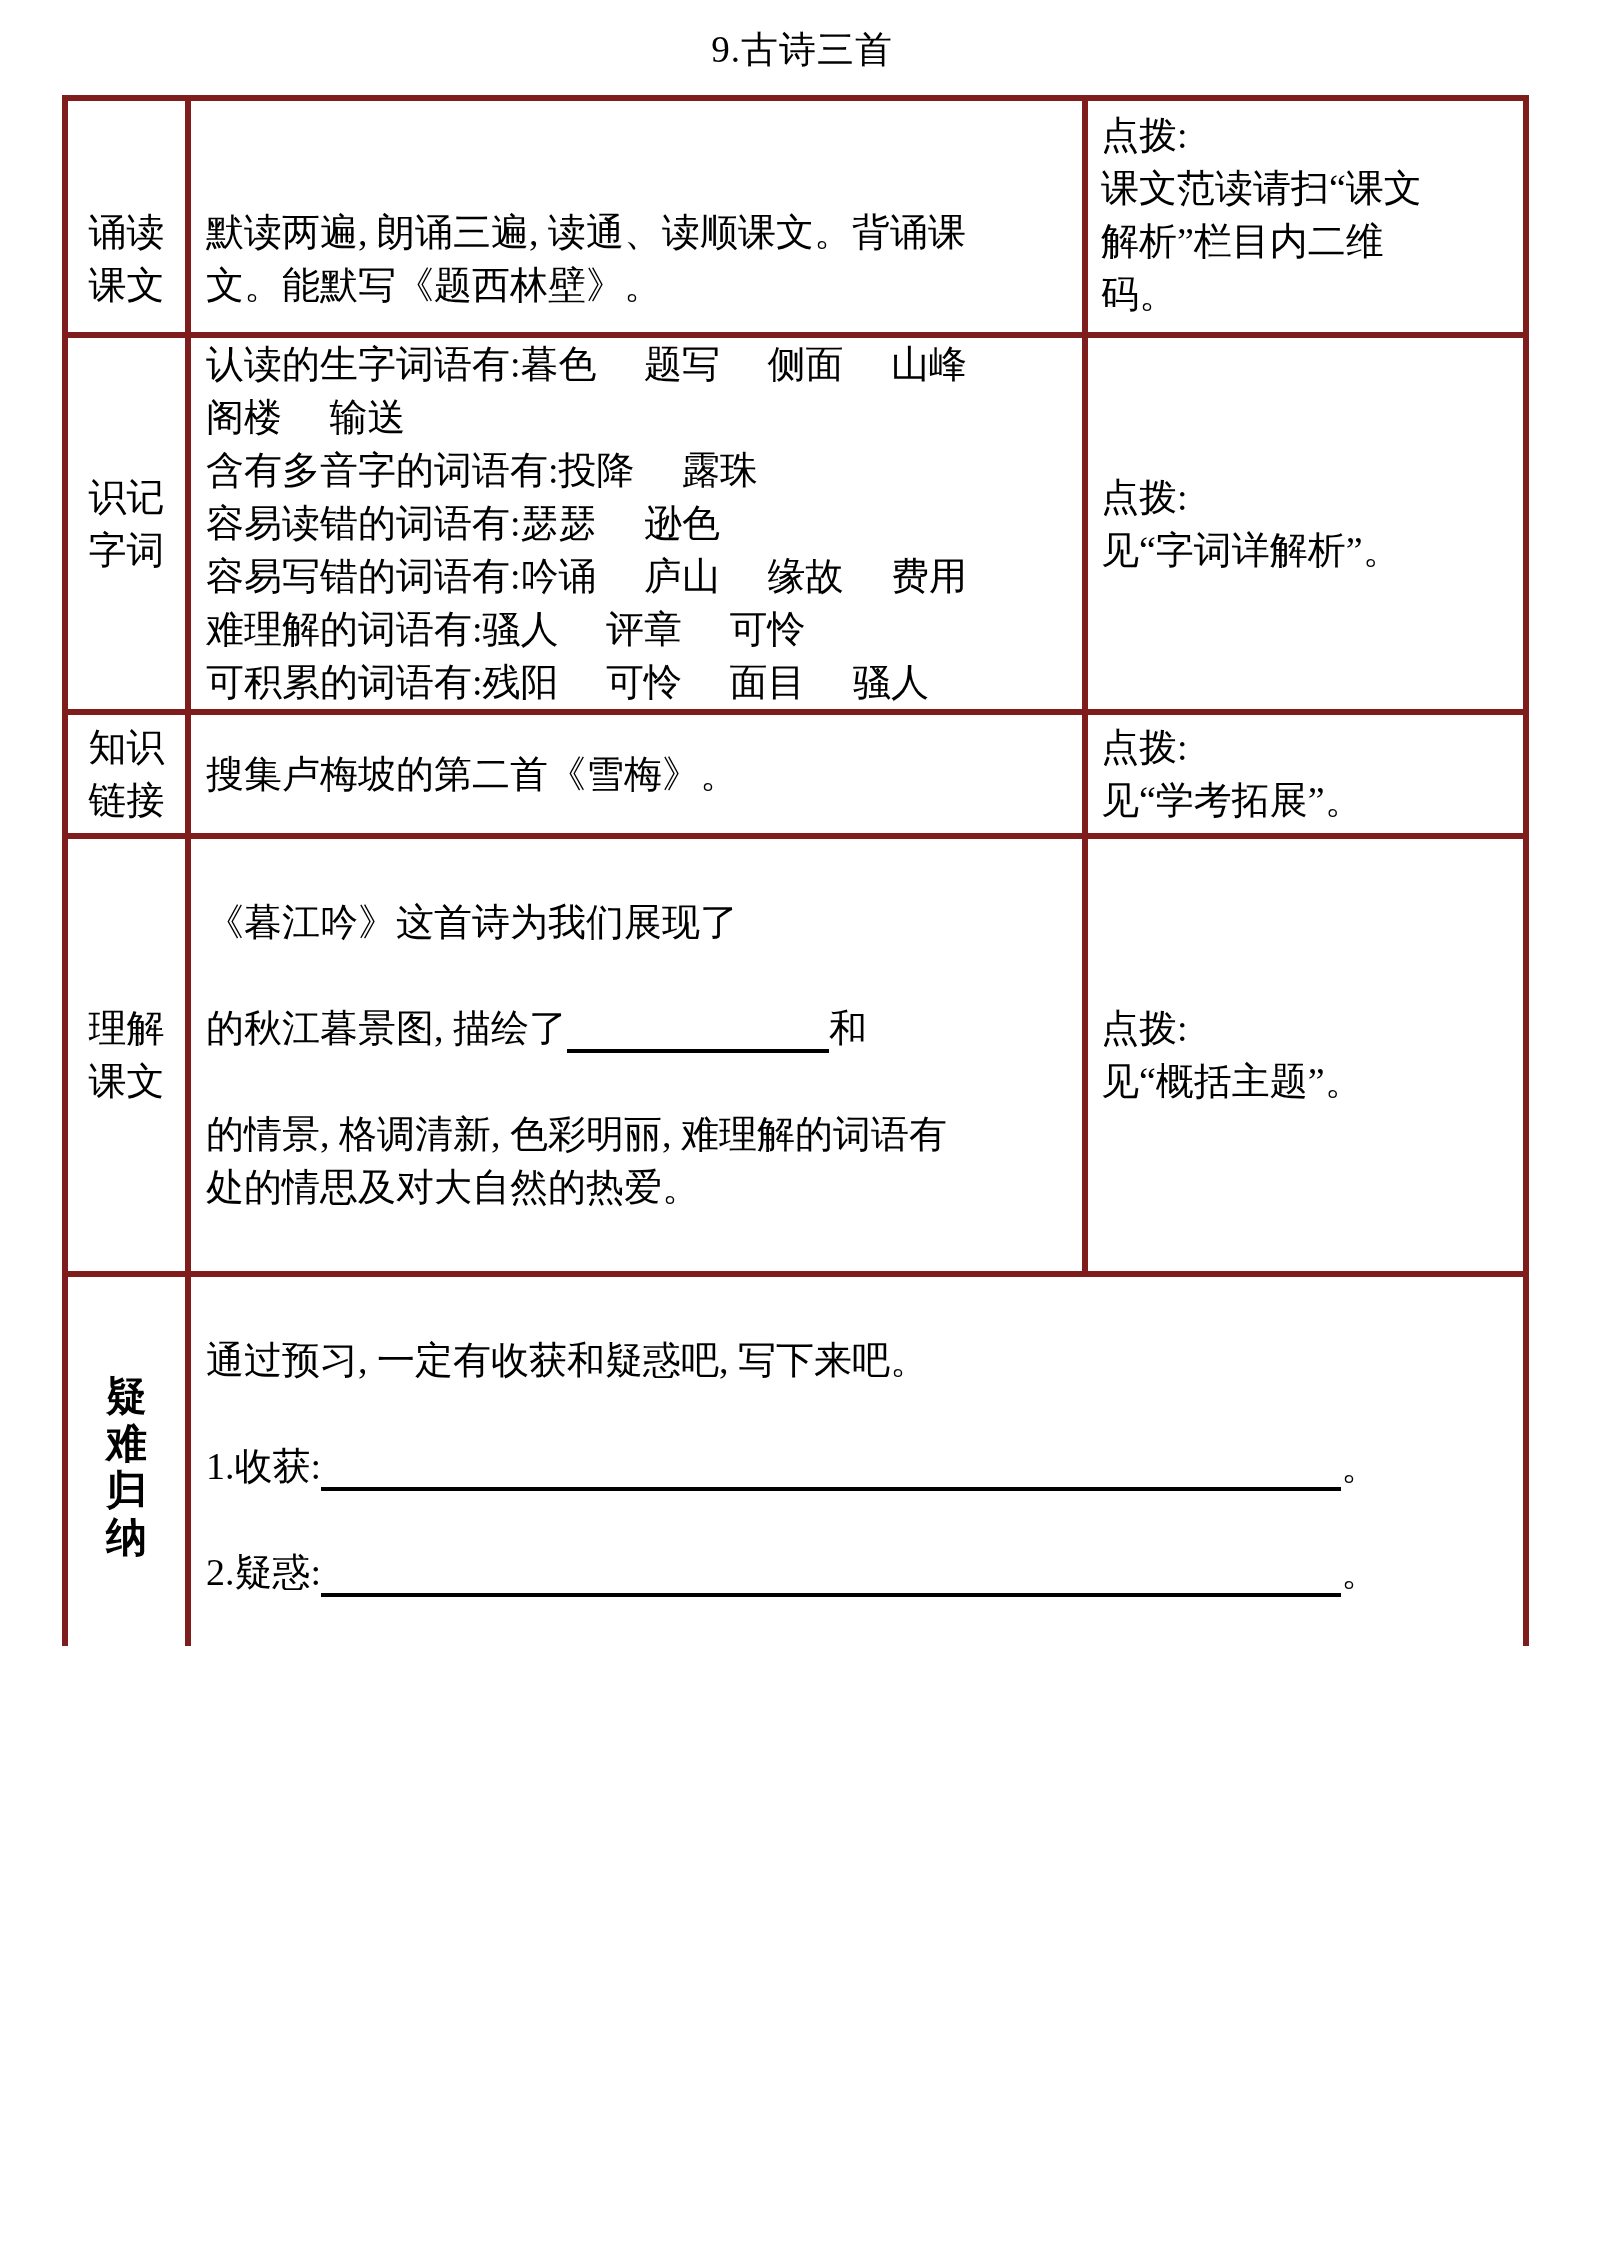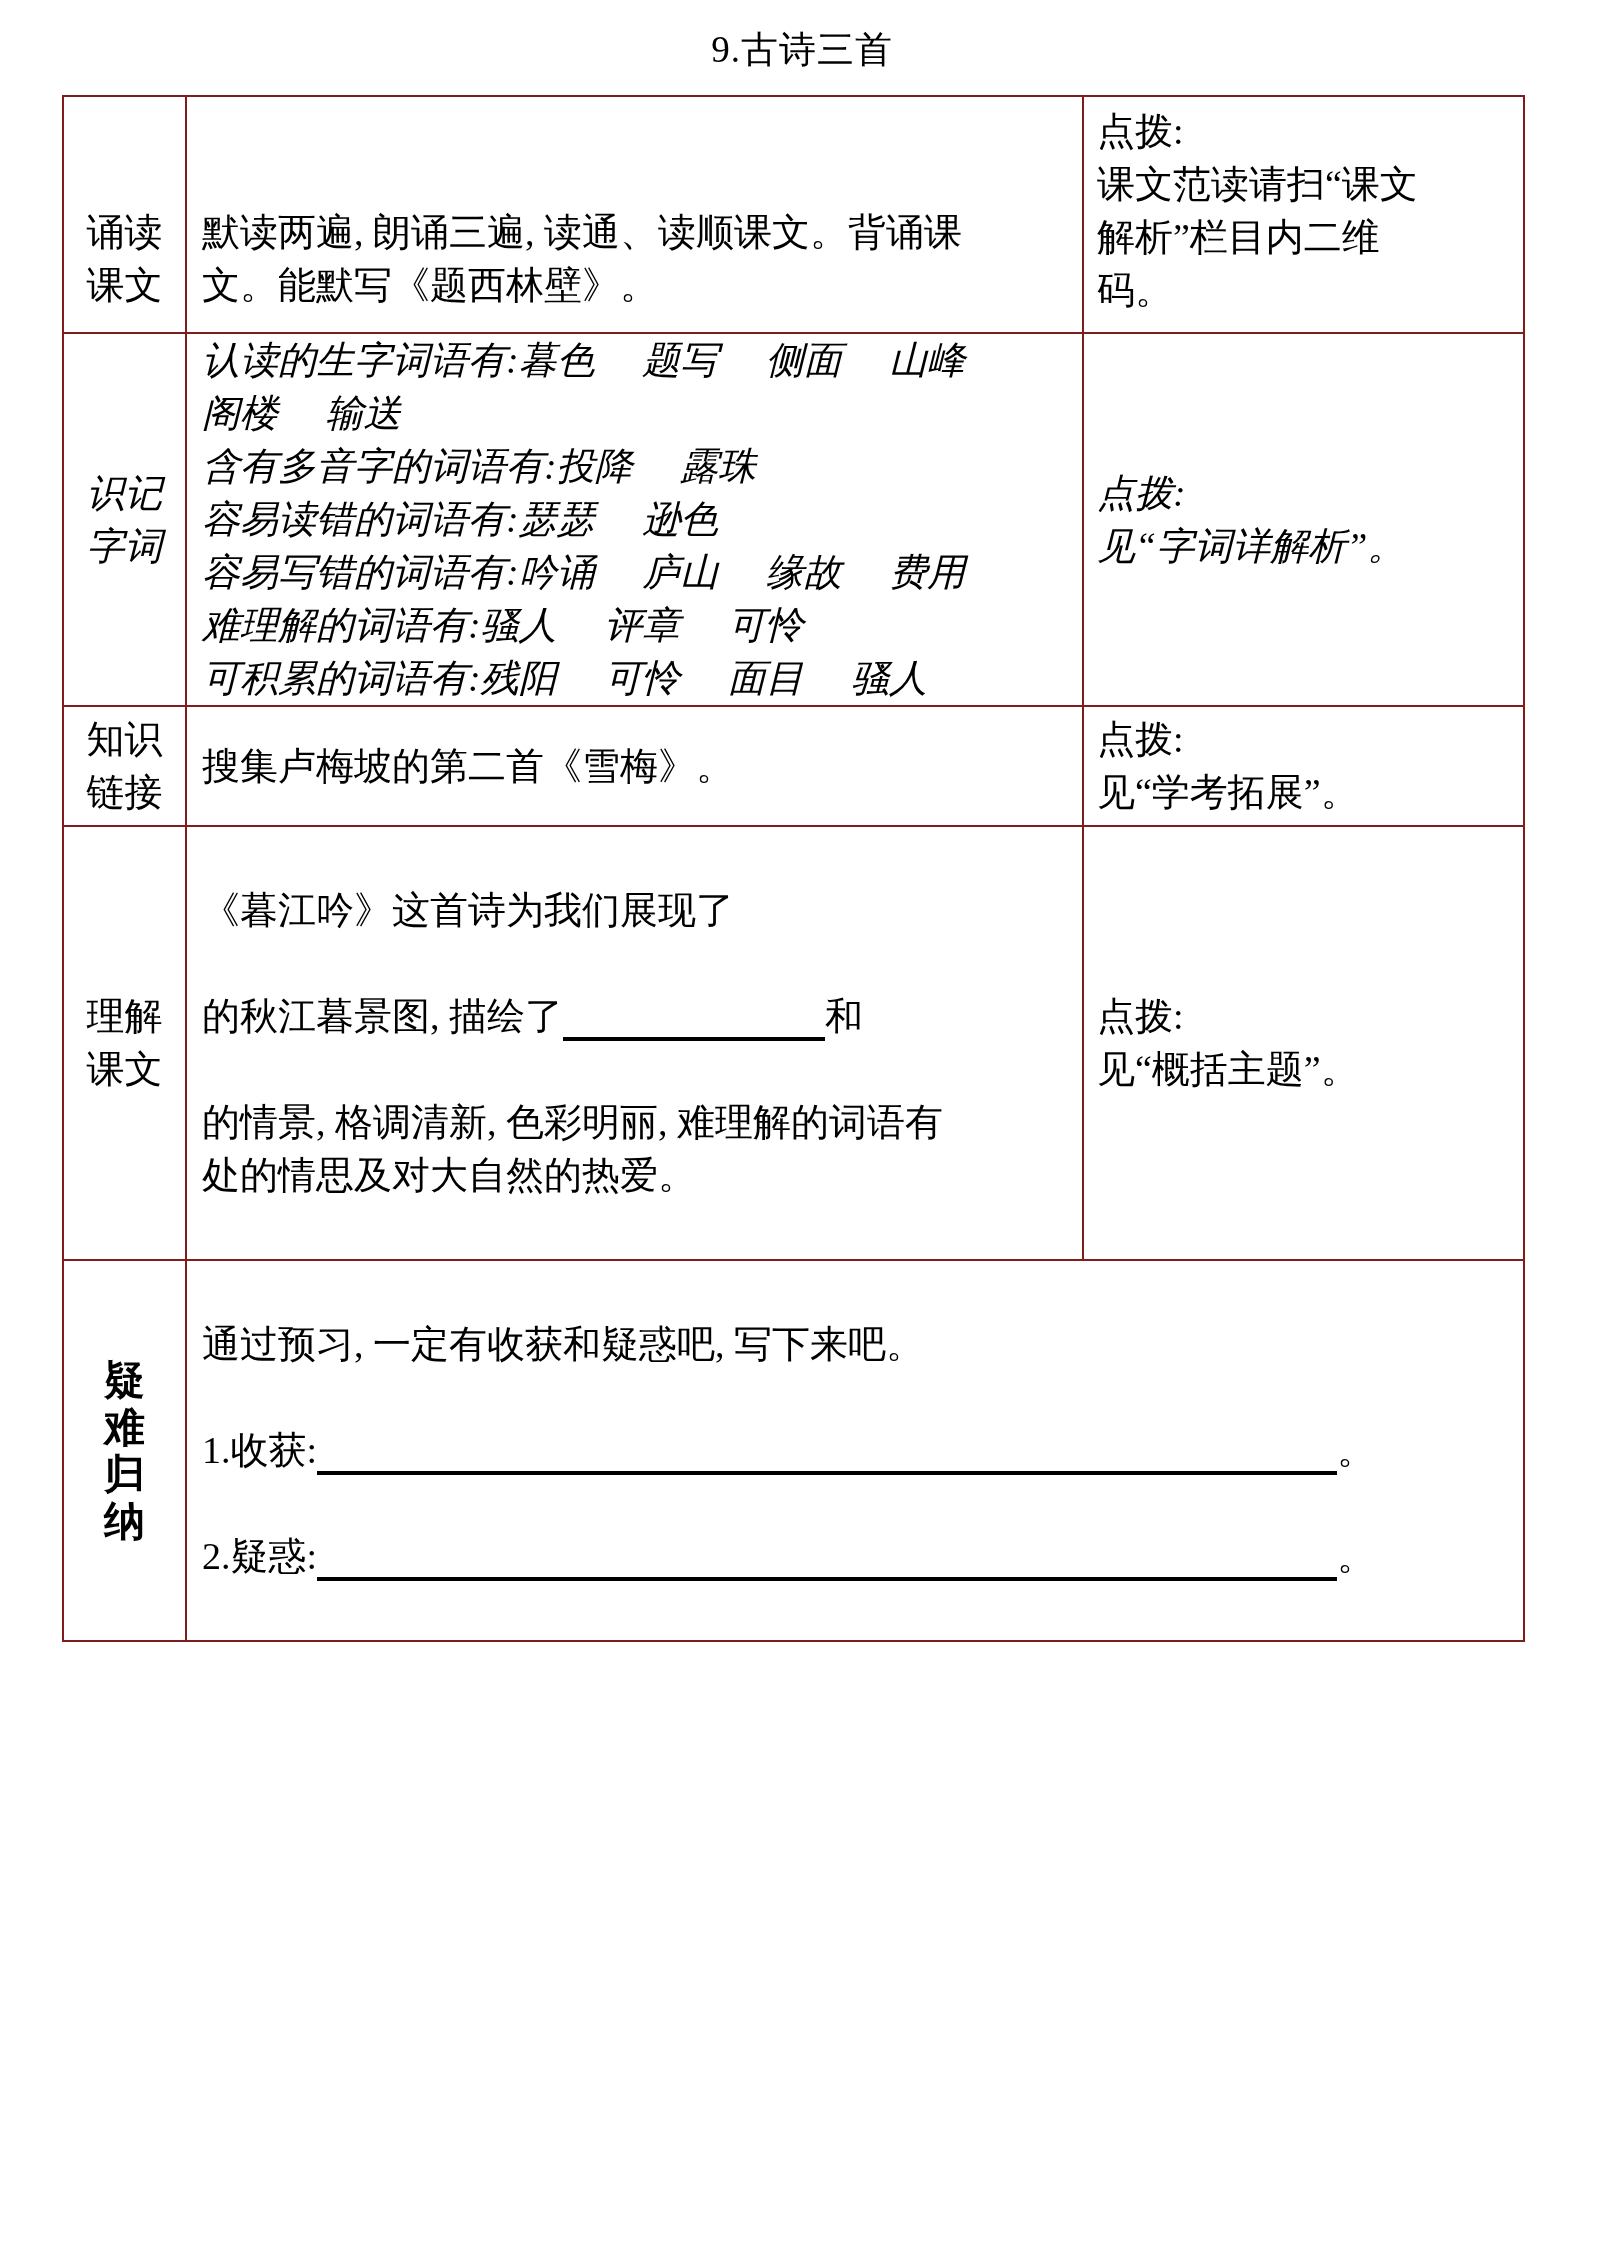--- a/index.html
+++ b/index.html
@@ -29,34 +29,34 @@
     left: 62px;
     top: 95px;
     width: 1461px;
     border-collapse: collapse;
     table-layout: fixed;
   }
   col.c1 { width: 123px; }
   col.c2 { width: 897px; }
   col.c3 { width: 441px; }
   td {
-    border: 2px solid #7f1d1d;
+    border: 6px solid #7f1d1d;
     vertical-align: middle;
     white-space: pre-line;
     overflow: hidden;
   }
   td.label {
     text-align: center;
     padding: 0 2px;
     margin-left: 37px;
   }
   td.content { padding: 4px 14px 4px 15px; }
   td.tip     { padding: 6px 10px 6px 13px; }
   .r1 td { height: 237px; }
-  .r2 td { height: 371px; font-style: italic; }
+  .r2 td { height: 371px; }
   .r3 td { height: 119px; }
   .r4 td { height: 213px; }
   .r5 td { height: 117px; }
   .r6 td { height: 200px; }
   .r1 td.label, .r1 td.content { vertical-align: bottom; padding-bottom: 20px; }
   .r1 td.tip { vertical-align: top; padding-top: 8px; }
   .r2 td.content { padding-top: 0; padding-bottom: 0; }
   td.bold-label {
     font-family: "Liberation Sans", "DejaVu Sans", sans-serif;
     font-weight: 700;

